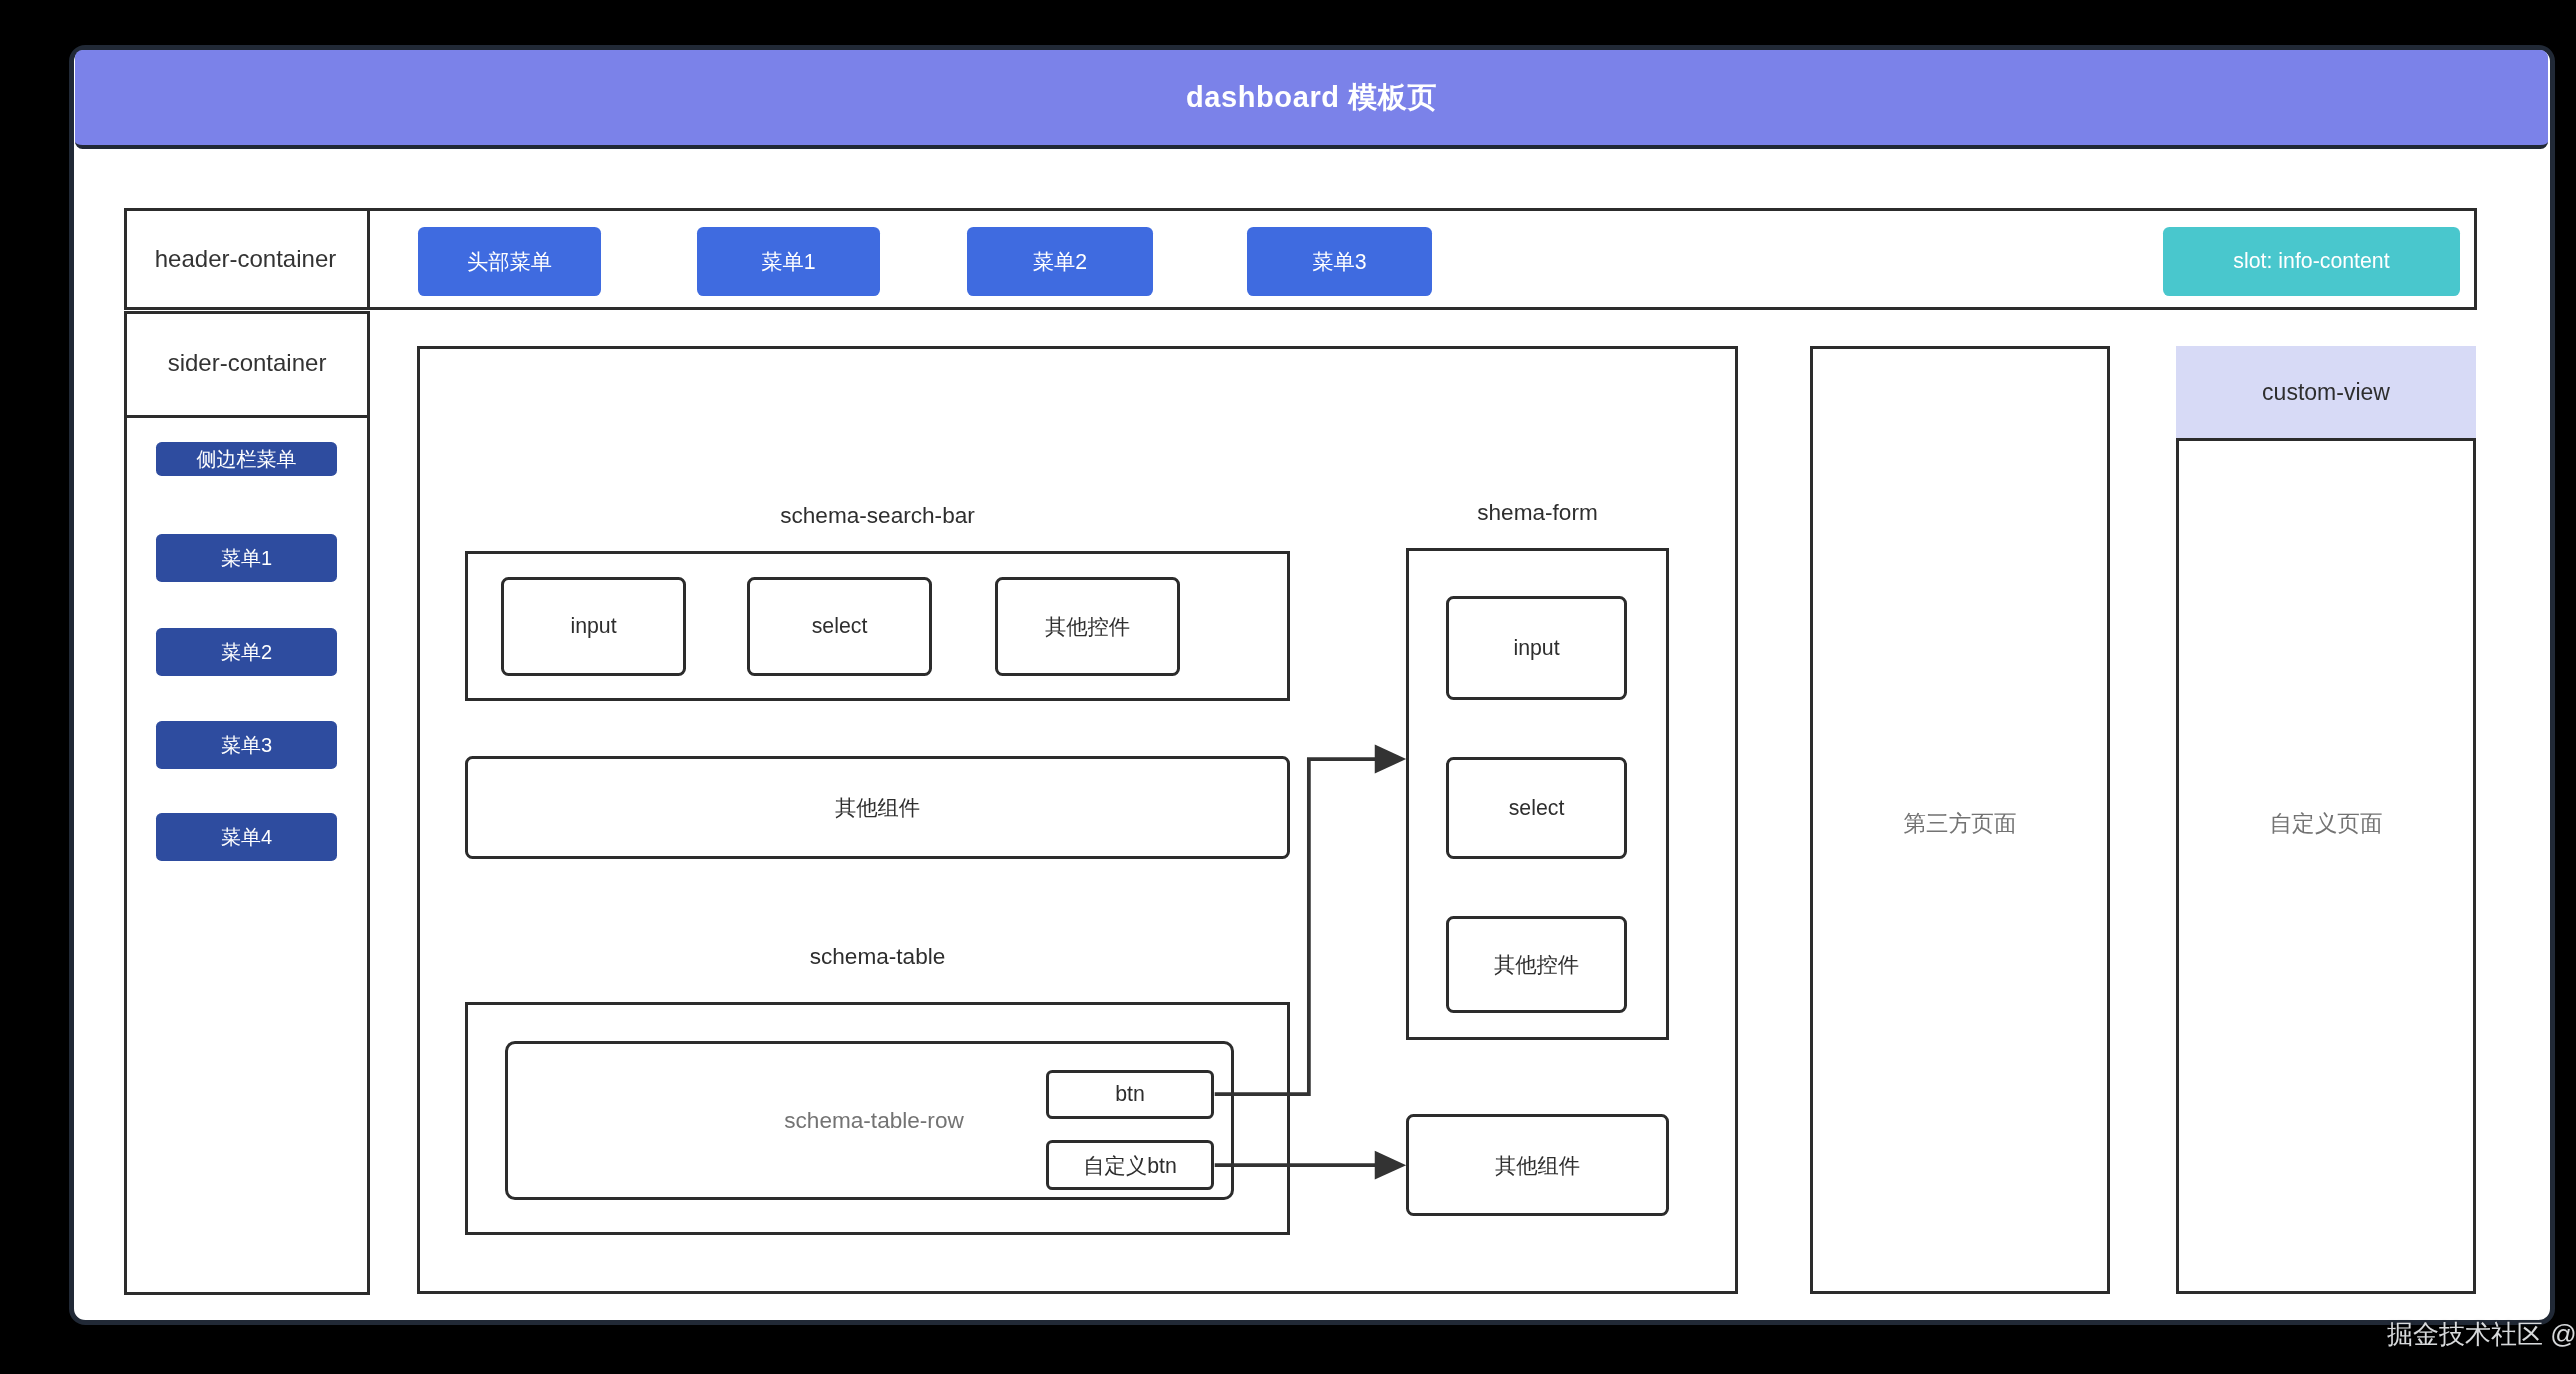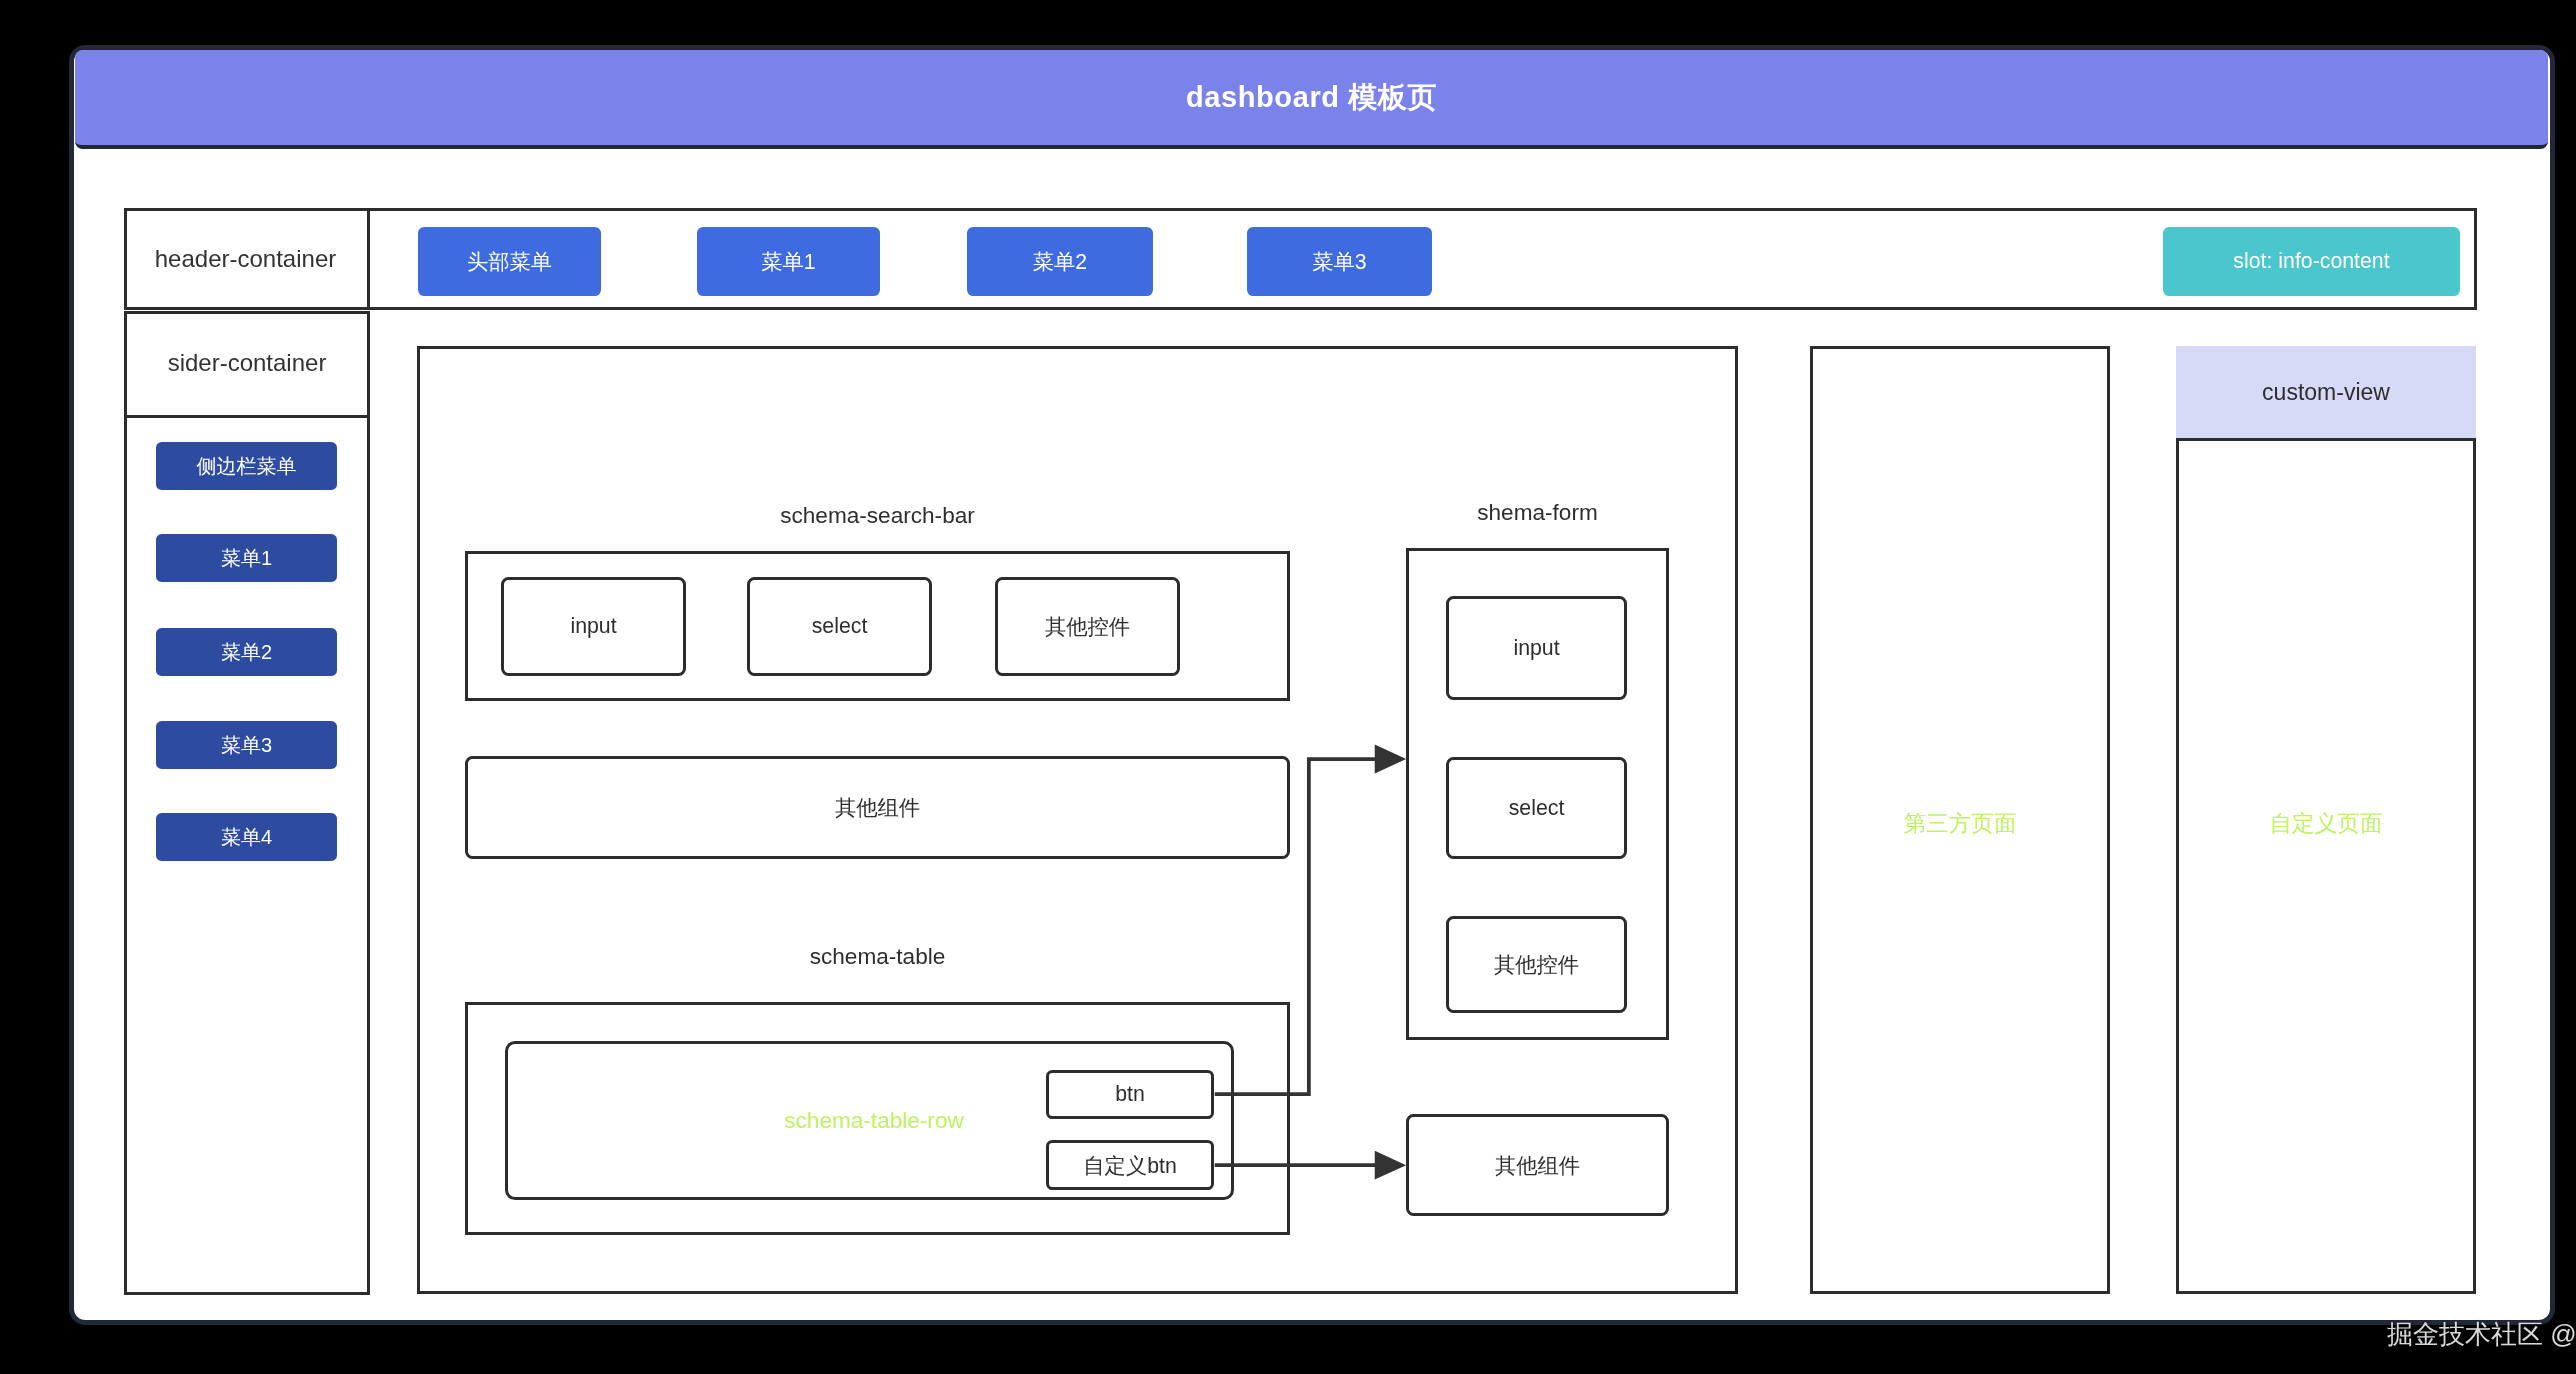--- a/index.html
+++ b/index.html
@@ -23,21 +23,21 @@
           justify-content:center;color:#2e2e2e;font-size:22.6px;background:#fff;}
   .blue-btn{background:#3f6be0;border-radius:6.3px;color:#fff;font-size:21.3px;
             display:flex;align-items:center;justify-content:center;}
   .navy-btn{background:#2e4c9f;border-radius:5.6px;color:#fff;font-size:20px;
             display:flex;align-items:center;justify-content:center;}
   .teal-btn{background:#49c7cd;border-radius:6.3px;color:#fff;font-size:21.3px;
             display:flex;align-items:center;justify-content:center;}
   .rbox{border:3.1px solid #2c2c2c;border-radius:7.5px;background:#fff;
         display:flex;align-items:center;justify-content:center;
         color:#2e2e2e;font-size:21.3px;}
-  .ctext{color:#bef264;font-size:22.6px;text-align:center;}
+  .ctext{color:#737373;font-size:22.6px;text-align:center;}
   .watermark{color:rgba(233,235,238,.92);font-size:26px;white-space:nowrap;
              text-shadow:0 0 3.8px rgba(0,0,0,.5);}
   svg.connectors{position:absolute;left:0;top:0;pointer-events:none;}
 </style>
 </head>
 <body>
 
 <div id="root">
 
   <div class="abs frame"></div>
@@ -51,21 +51,21 @@
 
   <div class="abs blue-btn" style="left:394px;top:227px;width:183px;height:69px;">头部菜单</div>
   <div class="abs blue-btn" style="left:673px;top:227px;width:183px;height:69px;">菜单1</div>
   <div class="abs blue-btn" style="left:943px;top:227px;width:186px;height:69px;">菜单2</div>
   <div class="abs blue-btn" style="left:1223px;top:227px;width:185px;height:69px;">菜单3</div>
   <div class="abs teal-btn" style="left:2139px;top:227px;width:297px;height:69px;">slot: info-content</div>
 
   <div class="abs box" style="left:100px;top:311px;width:246px;height:984px;"></div>
   <div class="abs cell-label" style="left:100px;top:311px;width:246px;height:107px;border-bottom:3.1px solid #2c2c2c;">sider-container</div>
 
-  <div class="abs navy-btn" style="left:132px;top:442px;width:181px;height:48px;">侧边栏菜单</div>
+  <div class="abs navy-btn" style="left:132px;top:442px;width:181px;height:34px;">侧边栏菜单</div>
   <div class="abs navy-btn" style="left:132px;top:534px;width:181px;height:48px;">菜单1</div>
   <div class="abs navy-btn" style="left:132px;top:628px;width:181px;height:48px;">菜单2</div>
   <div class="abs navy-btn" style="left:132px;top:721px;width:181px;height:48px;">菜单3</div>
   <div class="abs navy-btn" style="left:132px;top:813px;width:181px;height:48px;">菜单4</div>
 
   <div class="abs box" style="left:393px;top:346px;width:1321px;height:948px;"></div>
 
   <div class="abs box" style="left:441px;top:480px;width:825px;height:221px;"></div>
   <div class="abs subhdr" style="left:441px;top:480px;width:825px;height:74px;">schema-search-bar</div>
   <div class="abs rbox" style="left:477px;top:577px;width:185px;height:99px;">input</div>

